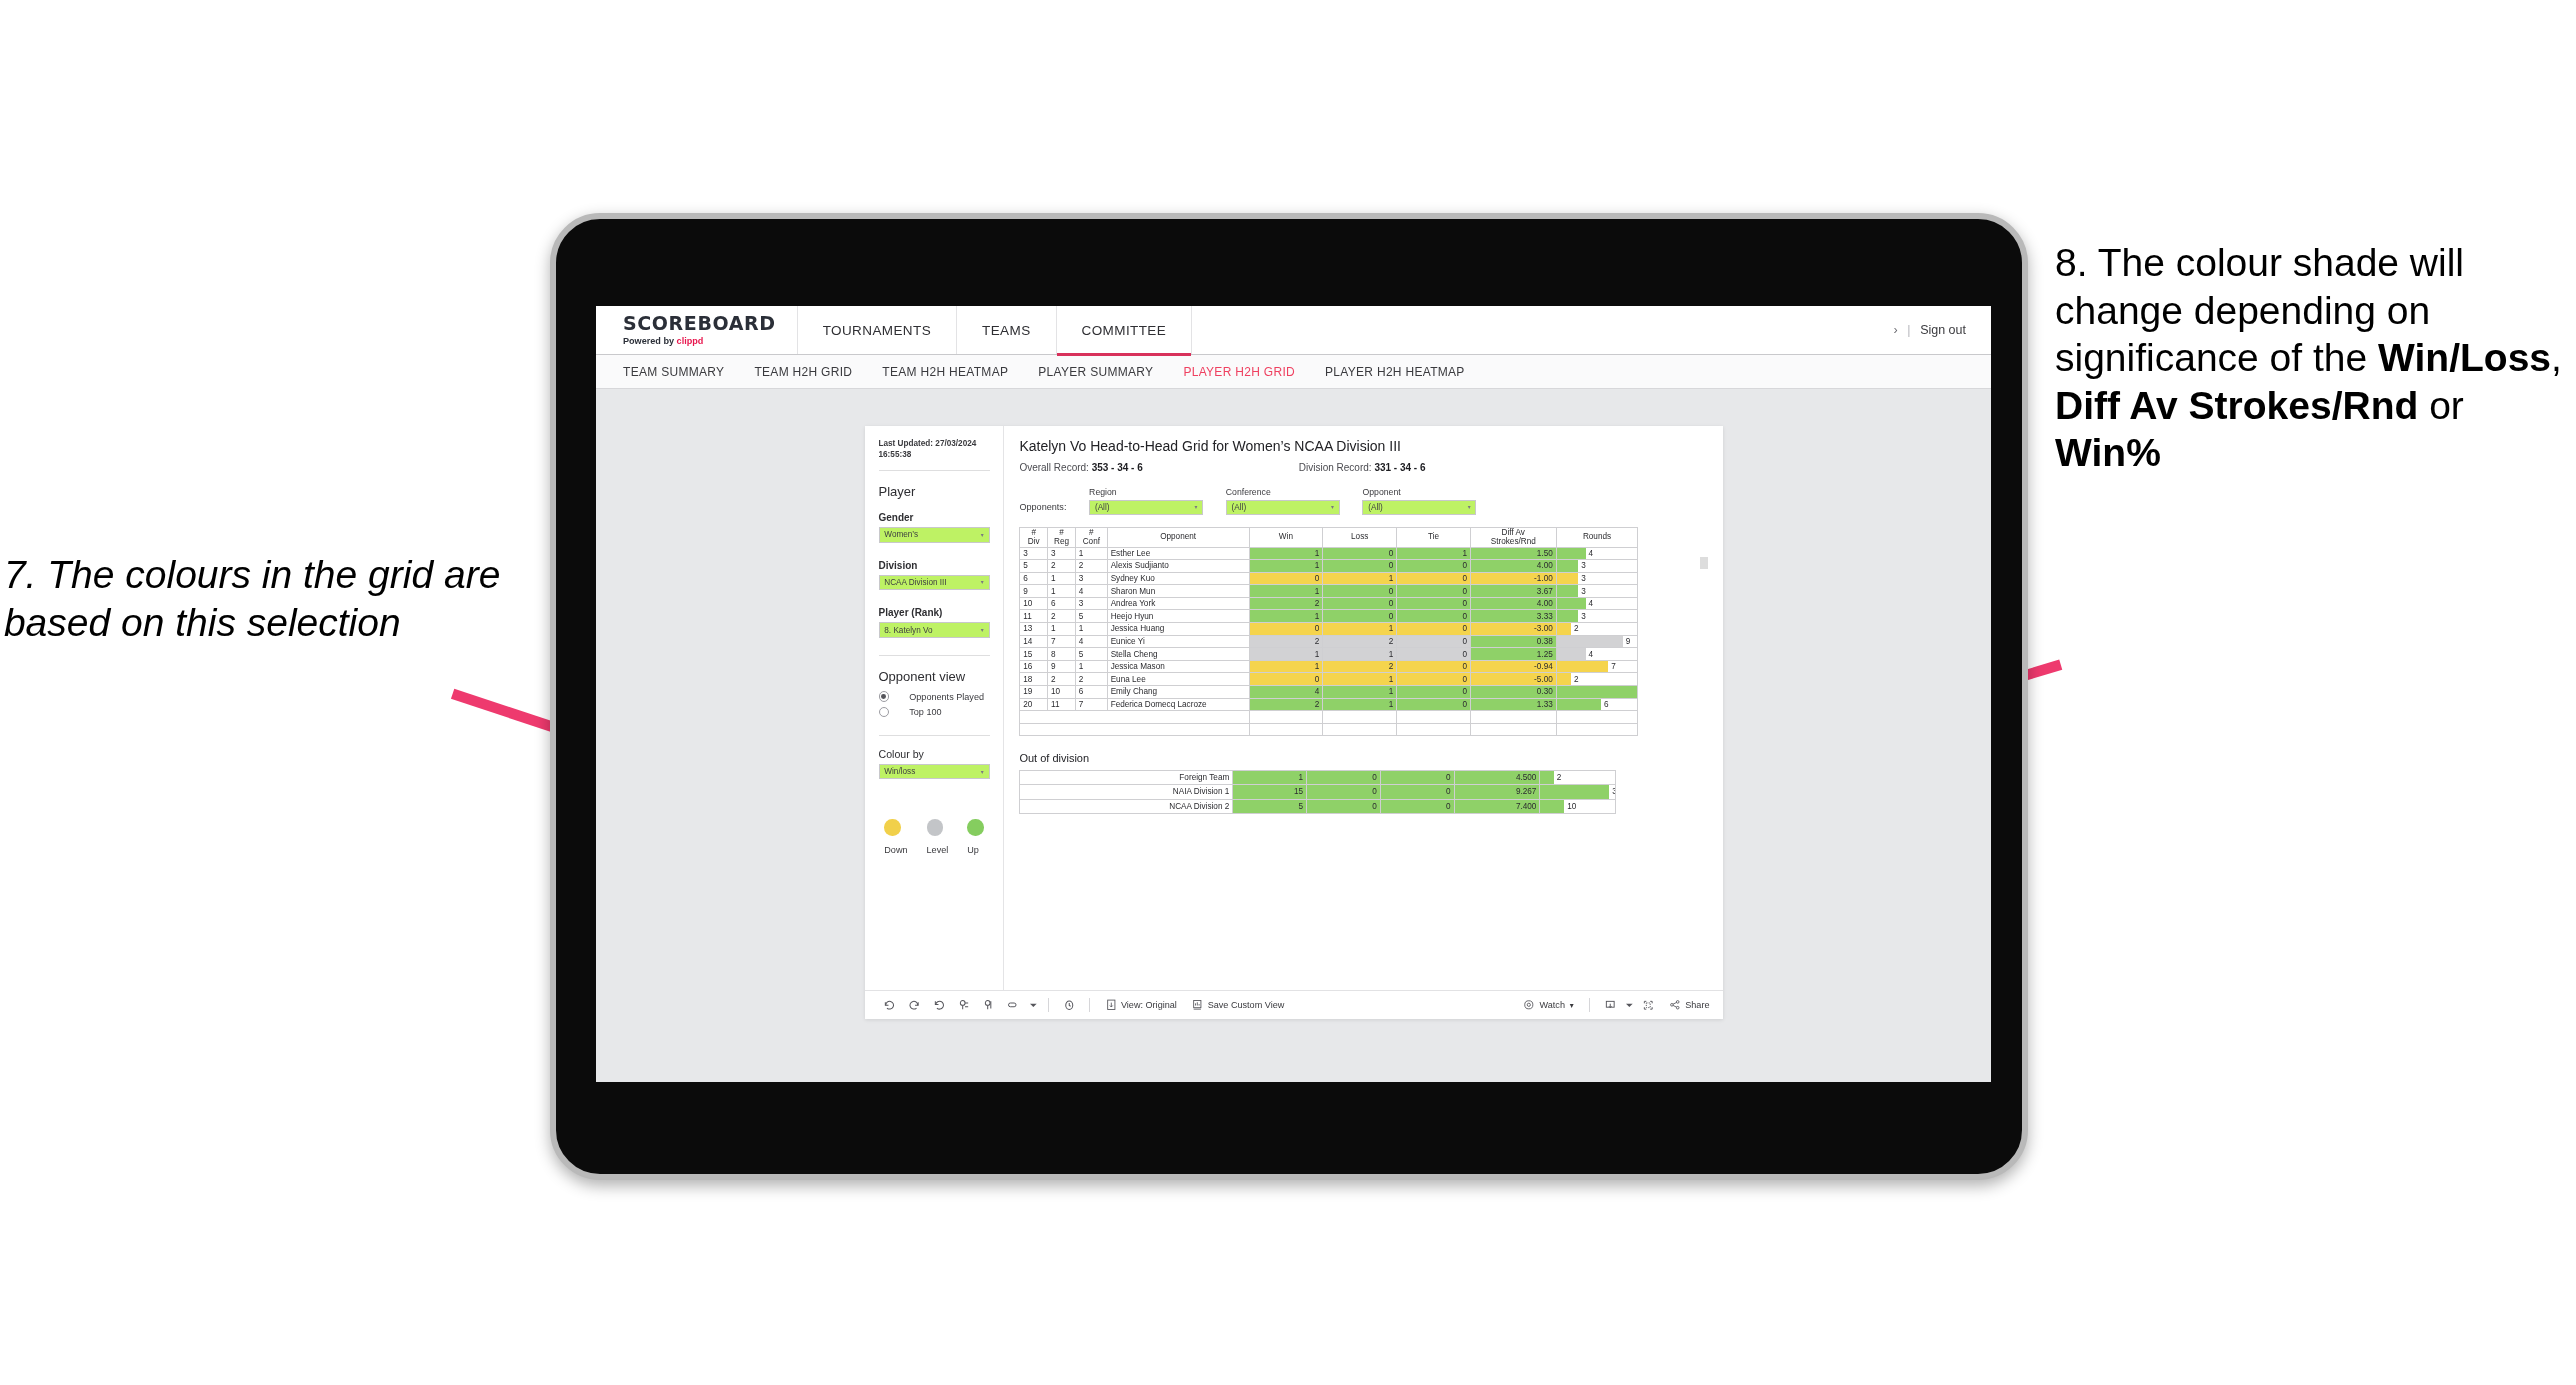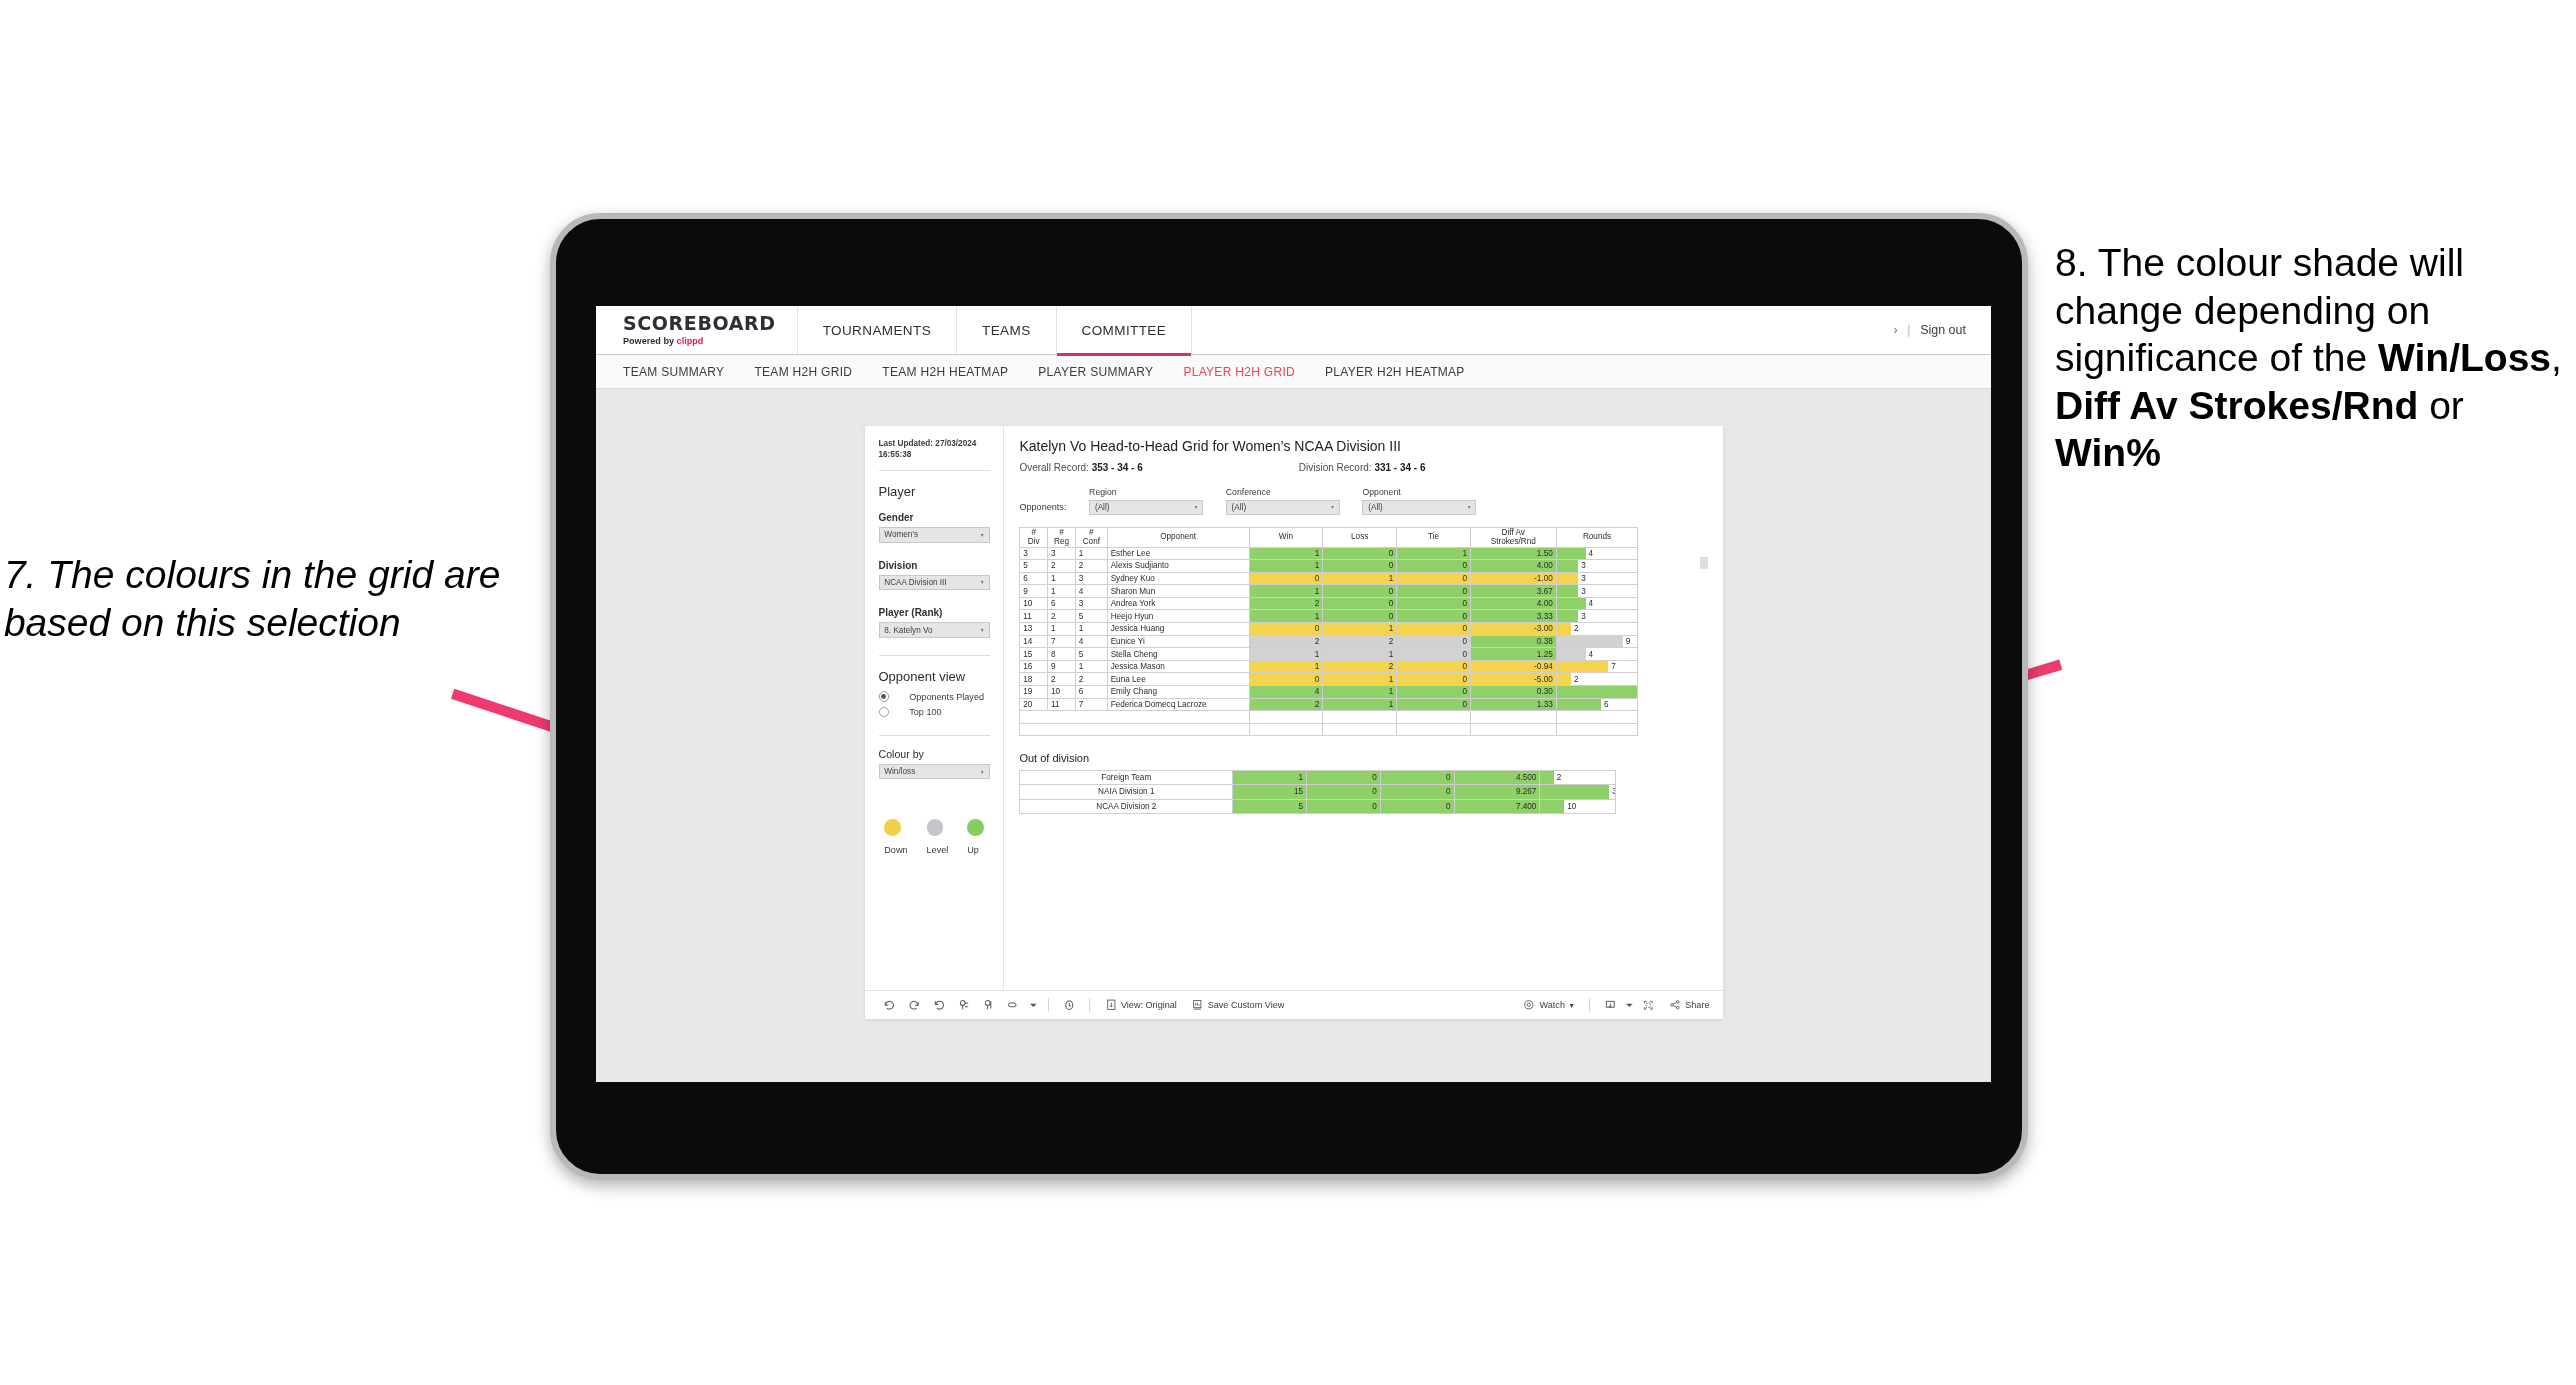--- a/index.html
+++ b/index.html
@@ -59,21 +59,21 @@
   .viz-body{flex:1;display:flex;overflow:hidden;}
 
   
   .panel{width:139px;flex:0 0 139px;padding:11.6px 13.5px 0 13.5px;box-sizing:border-box;
     border-right:1px solid #e4e4e6;}
   .upd{font-size:8.2px;color:#3a3a3e;line-height:1.35;font-weight:600;}
   .hr{height:1px;background:#dededf;margin:10.6px 0 12.5px 0;}
   .panel-h{font-size:13px;color:#2e2e32;margin-bottom:13.5px;}
   .f-label{font-size:10px;font-weight:700;color:#2e2e32;margin-bottom:3.9px;}
   .f-group{margin-bottom:17.3px;}
-  .sel{height:15.4px;border:1px solid #c8c8cb;background:#e5e5e5;display:flex;
+  .sel{height:15.4px;border:1px solid #c8c8cb;background:#bef264;display:flex;
     align-items:center;padding:0 4.8px;font-size:8.2px;color:#3d3d41;position:relative;
     box-sizing:border-box;cursor:pointer;}
   .sel .car{position:absolute;right:4.8px;font-size:5.8px;color:#7a7a80;}
   .radio-row{display:flex;align-items:flex-end;gap:20px;margin-bottom:4.8px;cursor:pointer;}
   .radio{width:8.7px;height:8.7px;border-radius:50%;border:1px solid #9c9ca2;
     background:#fff;position:relative;flex:0 0 8.7px;}
   .radio.on:after{content:"";position:absolute;left:1.9px;top:1.9px;width:4.8px;height:4.8px;
     border-radius:50%;background:#55555b;}
   .radio-lbl{font-size:9.1px;color:#3a3a3e;}
   .legend{display:flex;justify-content:space-between;margin-top:40px;padding:0 5.8px;}
@@ -108,21 +108,21 @@
   td.grey{background:#d2d2d4;}
   .rounds-cell{position:relative;padding:0 !important;background:#fff;}
   .rounds-bar{position:absolute;left:0;top:0;bottom:0;}
   .rounds-val{position:absolute;top:0;bottom:0;display:flex;align-items:center;
     padding-left:2.9px;font-size:8.2px;}
   .blankrow td{height:13.5px;border-top:1px solid #cfcfd2;background:#fff;}
   .blankbody td{height:37px;background:#fff;}
 
   .oodiv-title{font-size:11px;color:#222226;margin:15.4px 0 5.8px 0;}
   table.ood td{height:13.5px;}
-  td.oodname{text-align:center;background:#fff;}
+  td.oodname{text-align:right;background:#fff;}
 
   .scrollmark{position:absolute;right:0;top:0;width:7.7px;height:12.5px;background:#ddd;}
 
   
   .toolbar{height:28px;border-top:1px solid #e2e2e4;display:flex;align-items:center;
     padding:0 11.6px;gap:0;background:#fff;}
   .tb-ic{width:25px;height:25px;display:flex;align-items:center;justify-content:center;
     color:#55555b;cursor:pointer;}
   .tb-sep{width:1px;height:13.5px;background:#d6d6d9;margin:0 7.7px;}
   .tb-btn{display:flex;align-items:center;gap:4.8px;font-size:9.1px;color:#3a3a3e;

